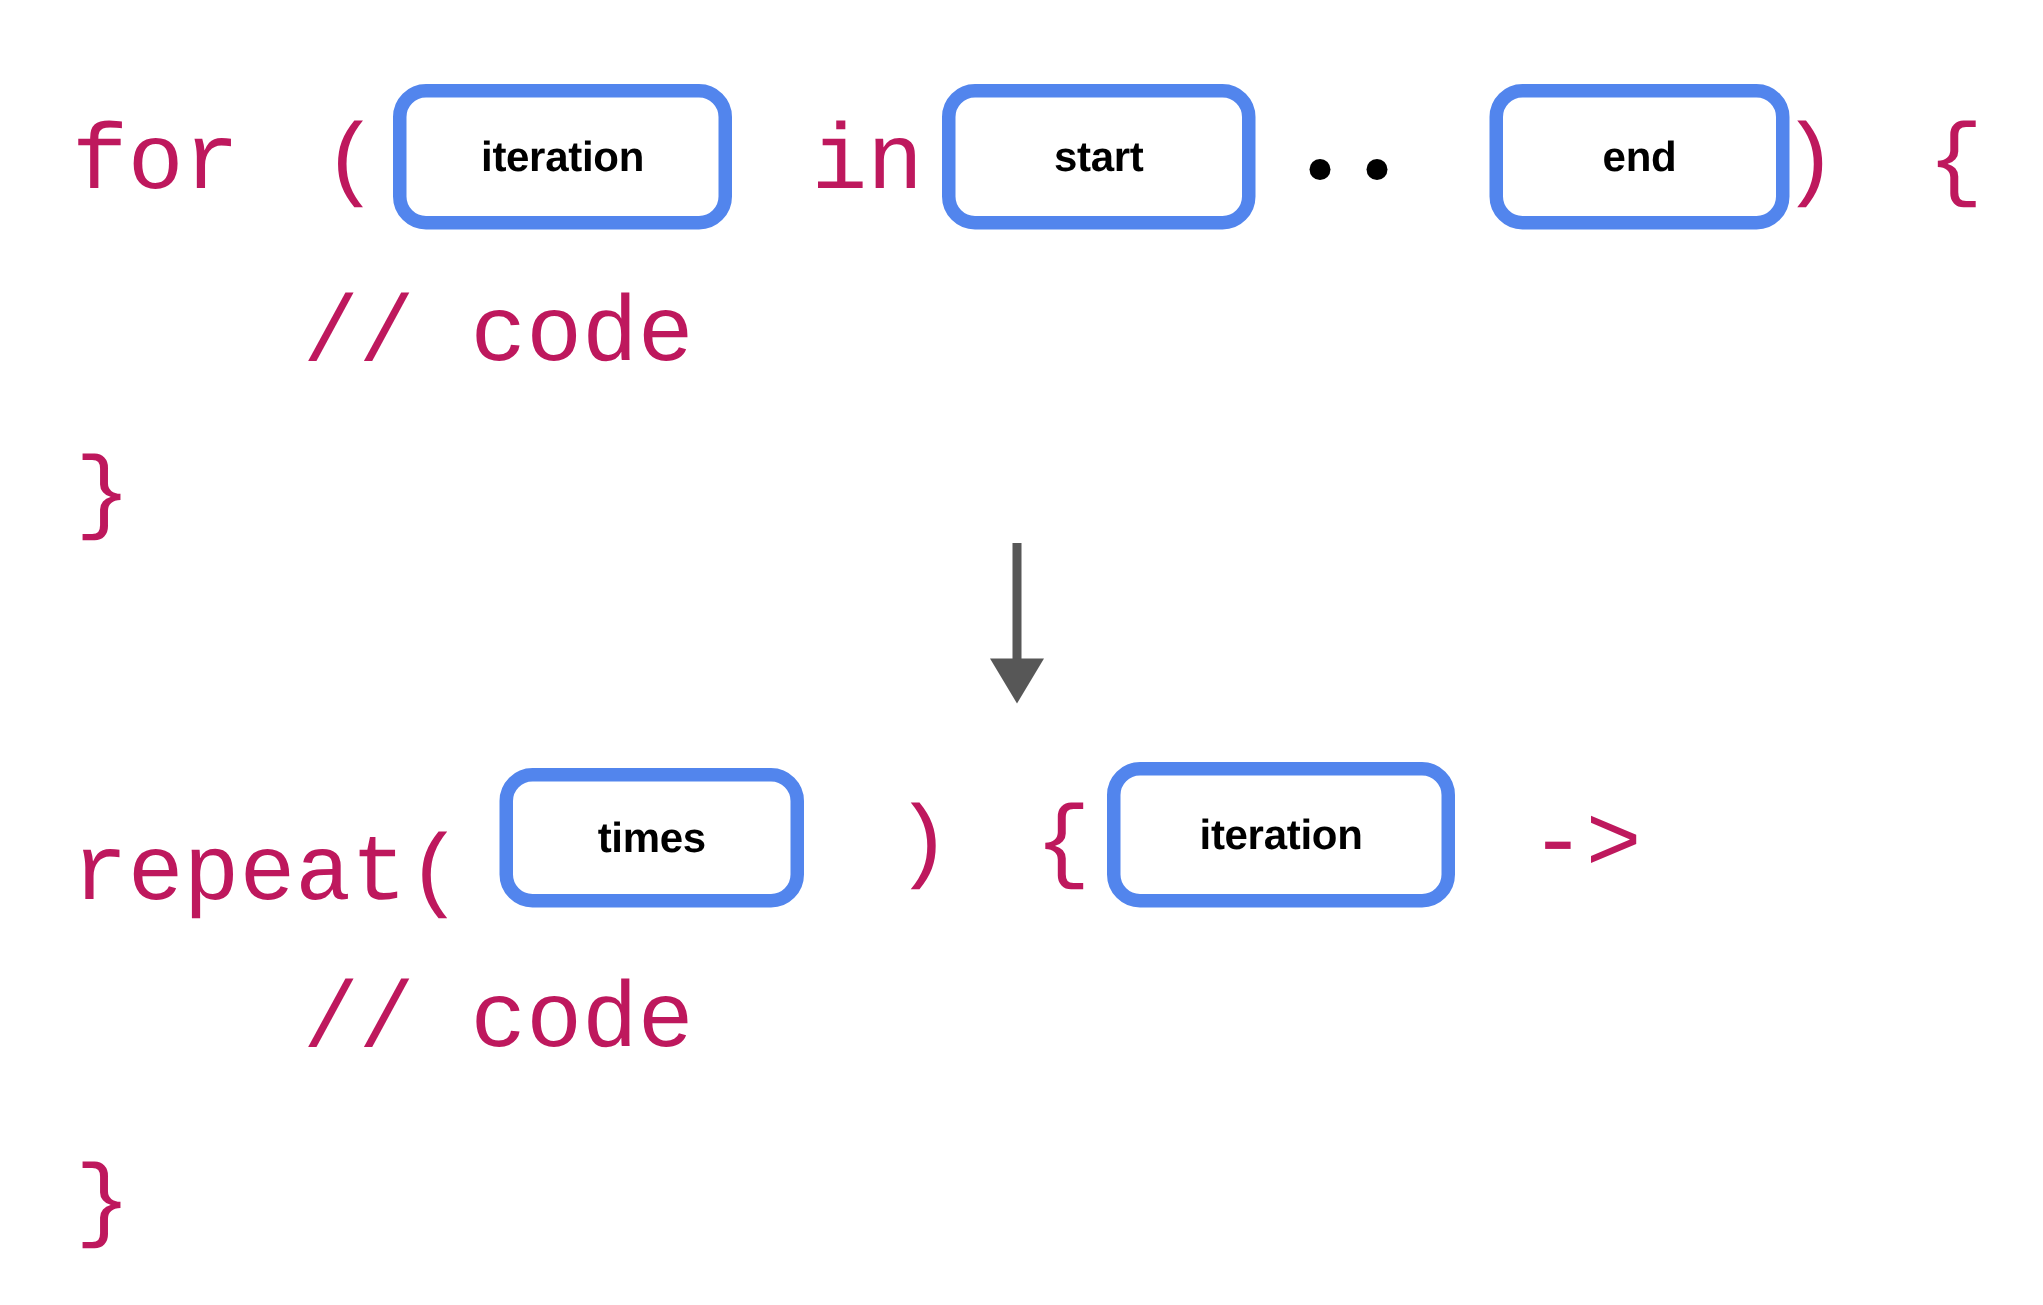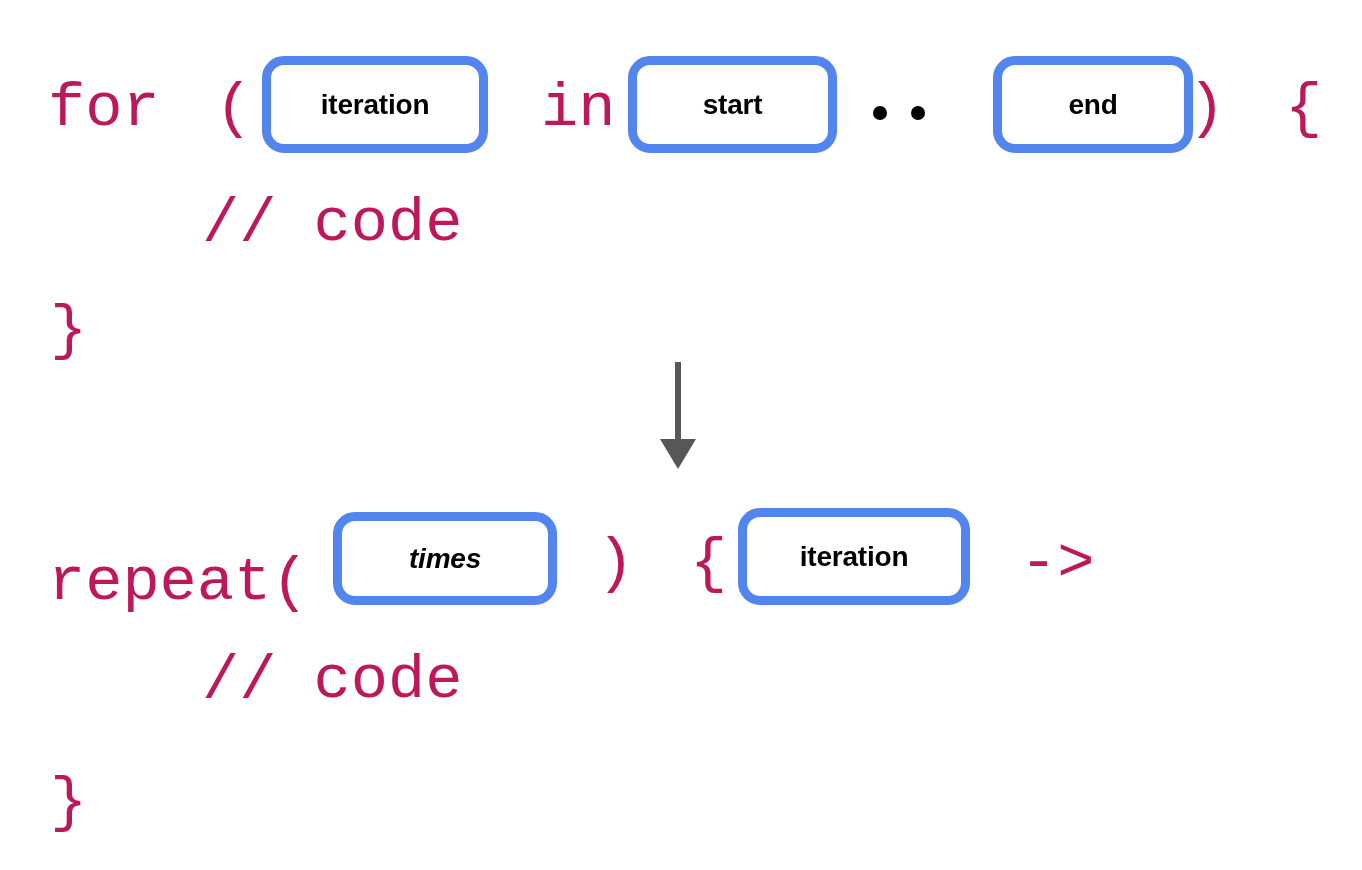--- a/index.html
+++ b/index.html
@@ -111,21 +111,21 @@
 
   <div class="code-tok" style="left:50px; top:300px;">}</div>
 
   <svg class="flow-arrow" style="left:648px; top:355px;" width="62" height="120" viewBox="0 0 62 120">
     <line x1="30" y1="7" x2="30" y2="88" stroke="#575757" stroke-width="6"></line>
     <polygon points="12,84 48,84 30,114" fill="#575757"></polygon>
   </svg>
 
   <div class="code-tok" style="left:48px; top:552px;">repeat(</div>
 
-  <div class="chip" style="left:333px; top:512px; width:224px; height:93px;font-style:italic;">
+  <div class="chip" style="left:333px; top:512px; width:203px; height:93px;">
     <span class="chip-label">times</span>
   </div>
 
   <div class="code-tok" style="left:597px; top:533px;">)</div>
 
   <div class="code-tok" style="left:690px; top:533px;">{</div>
 
   <div class="chip" style="left:738px; top:508px; width:232px; height:97px;">
     <span class="chip-label">iteration</span>
   </div>

